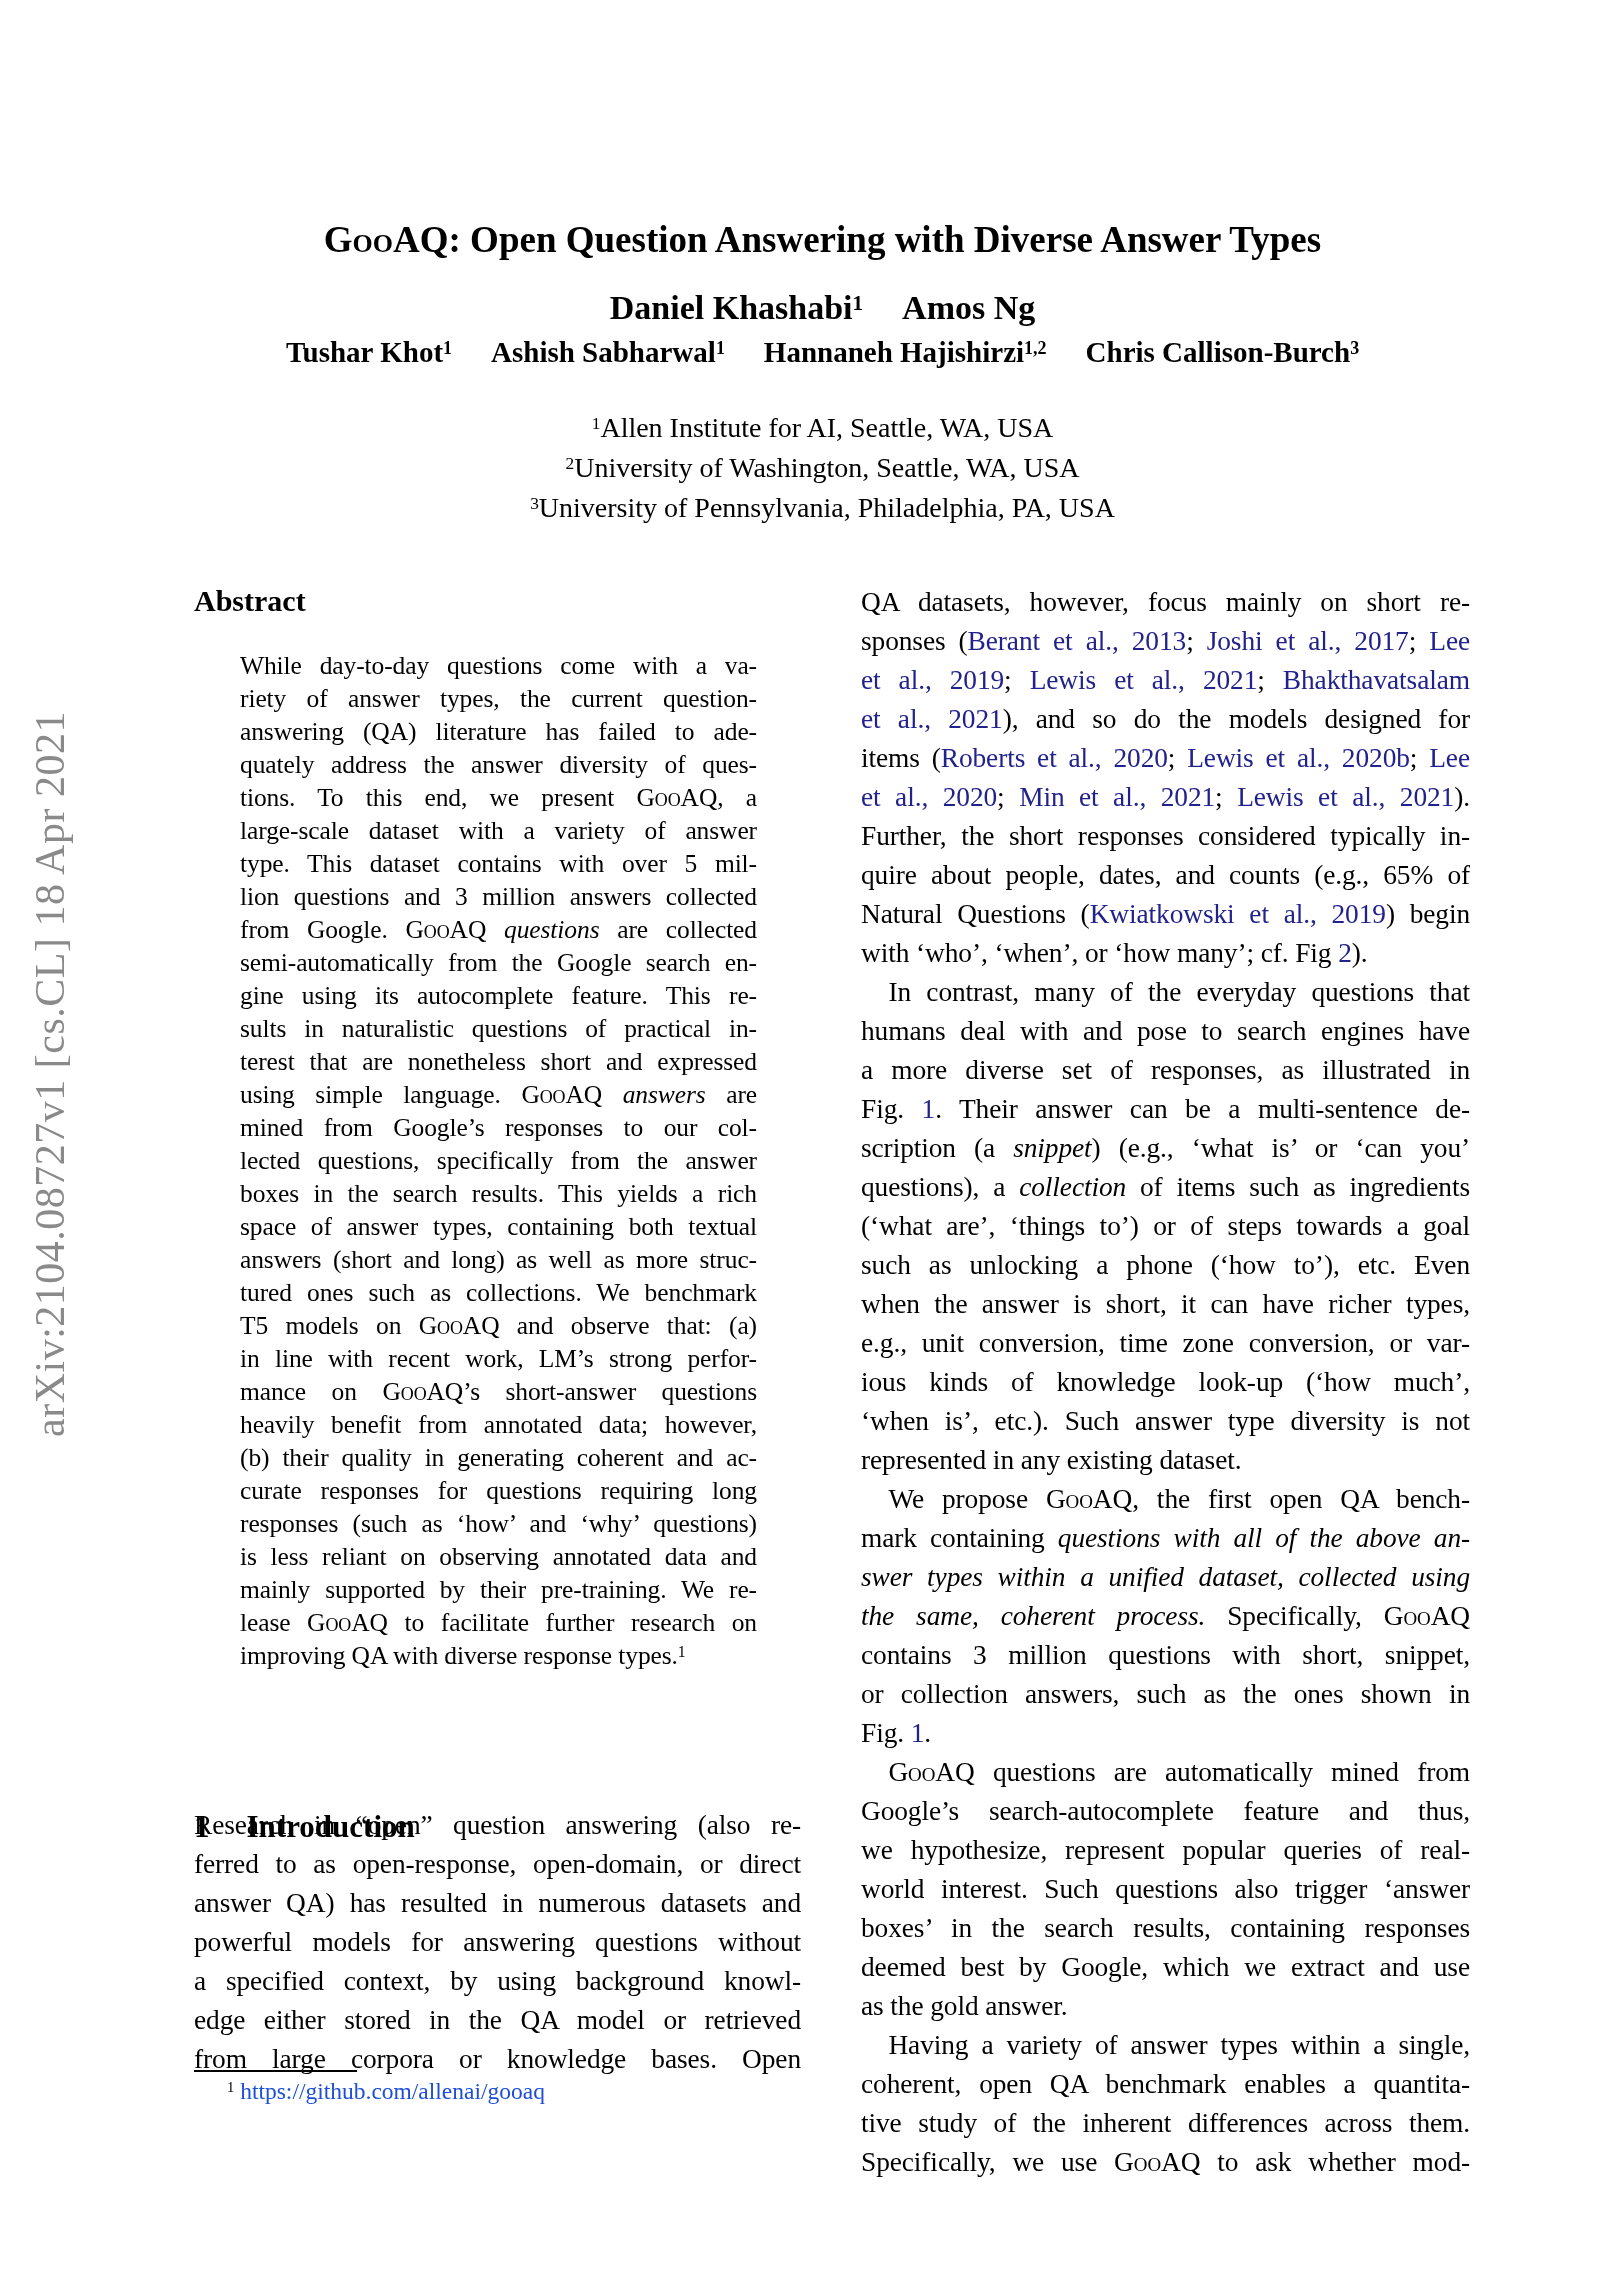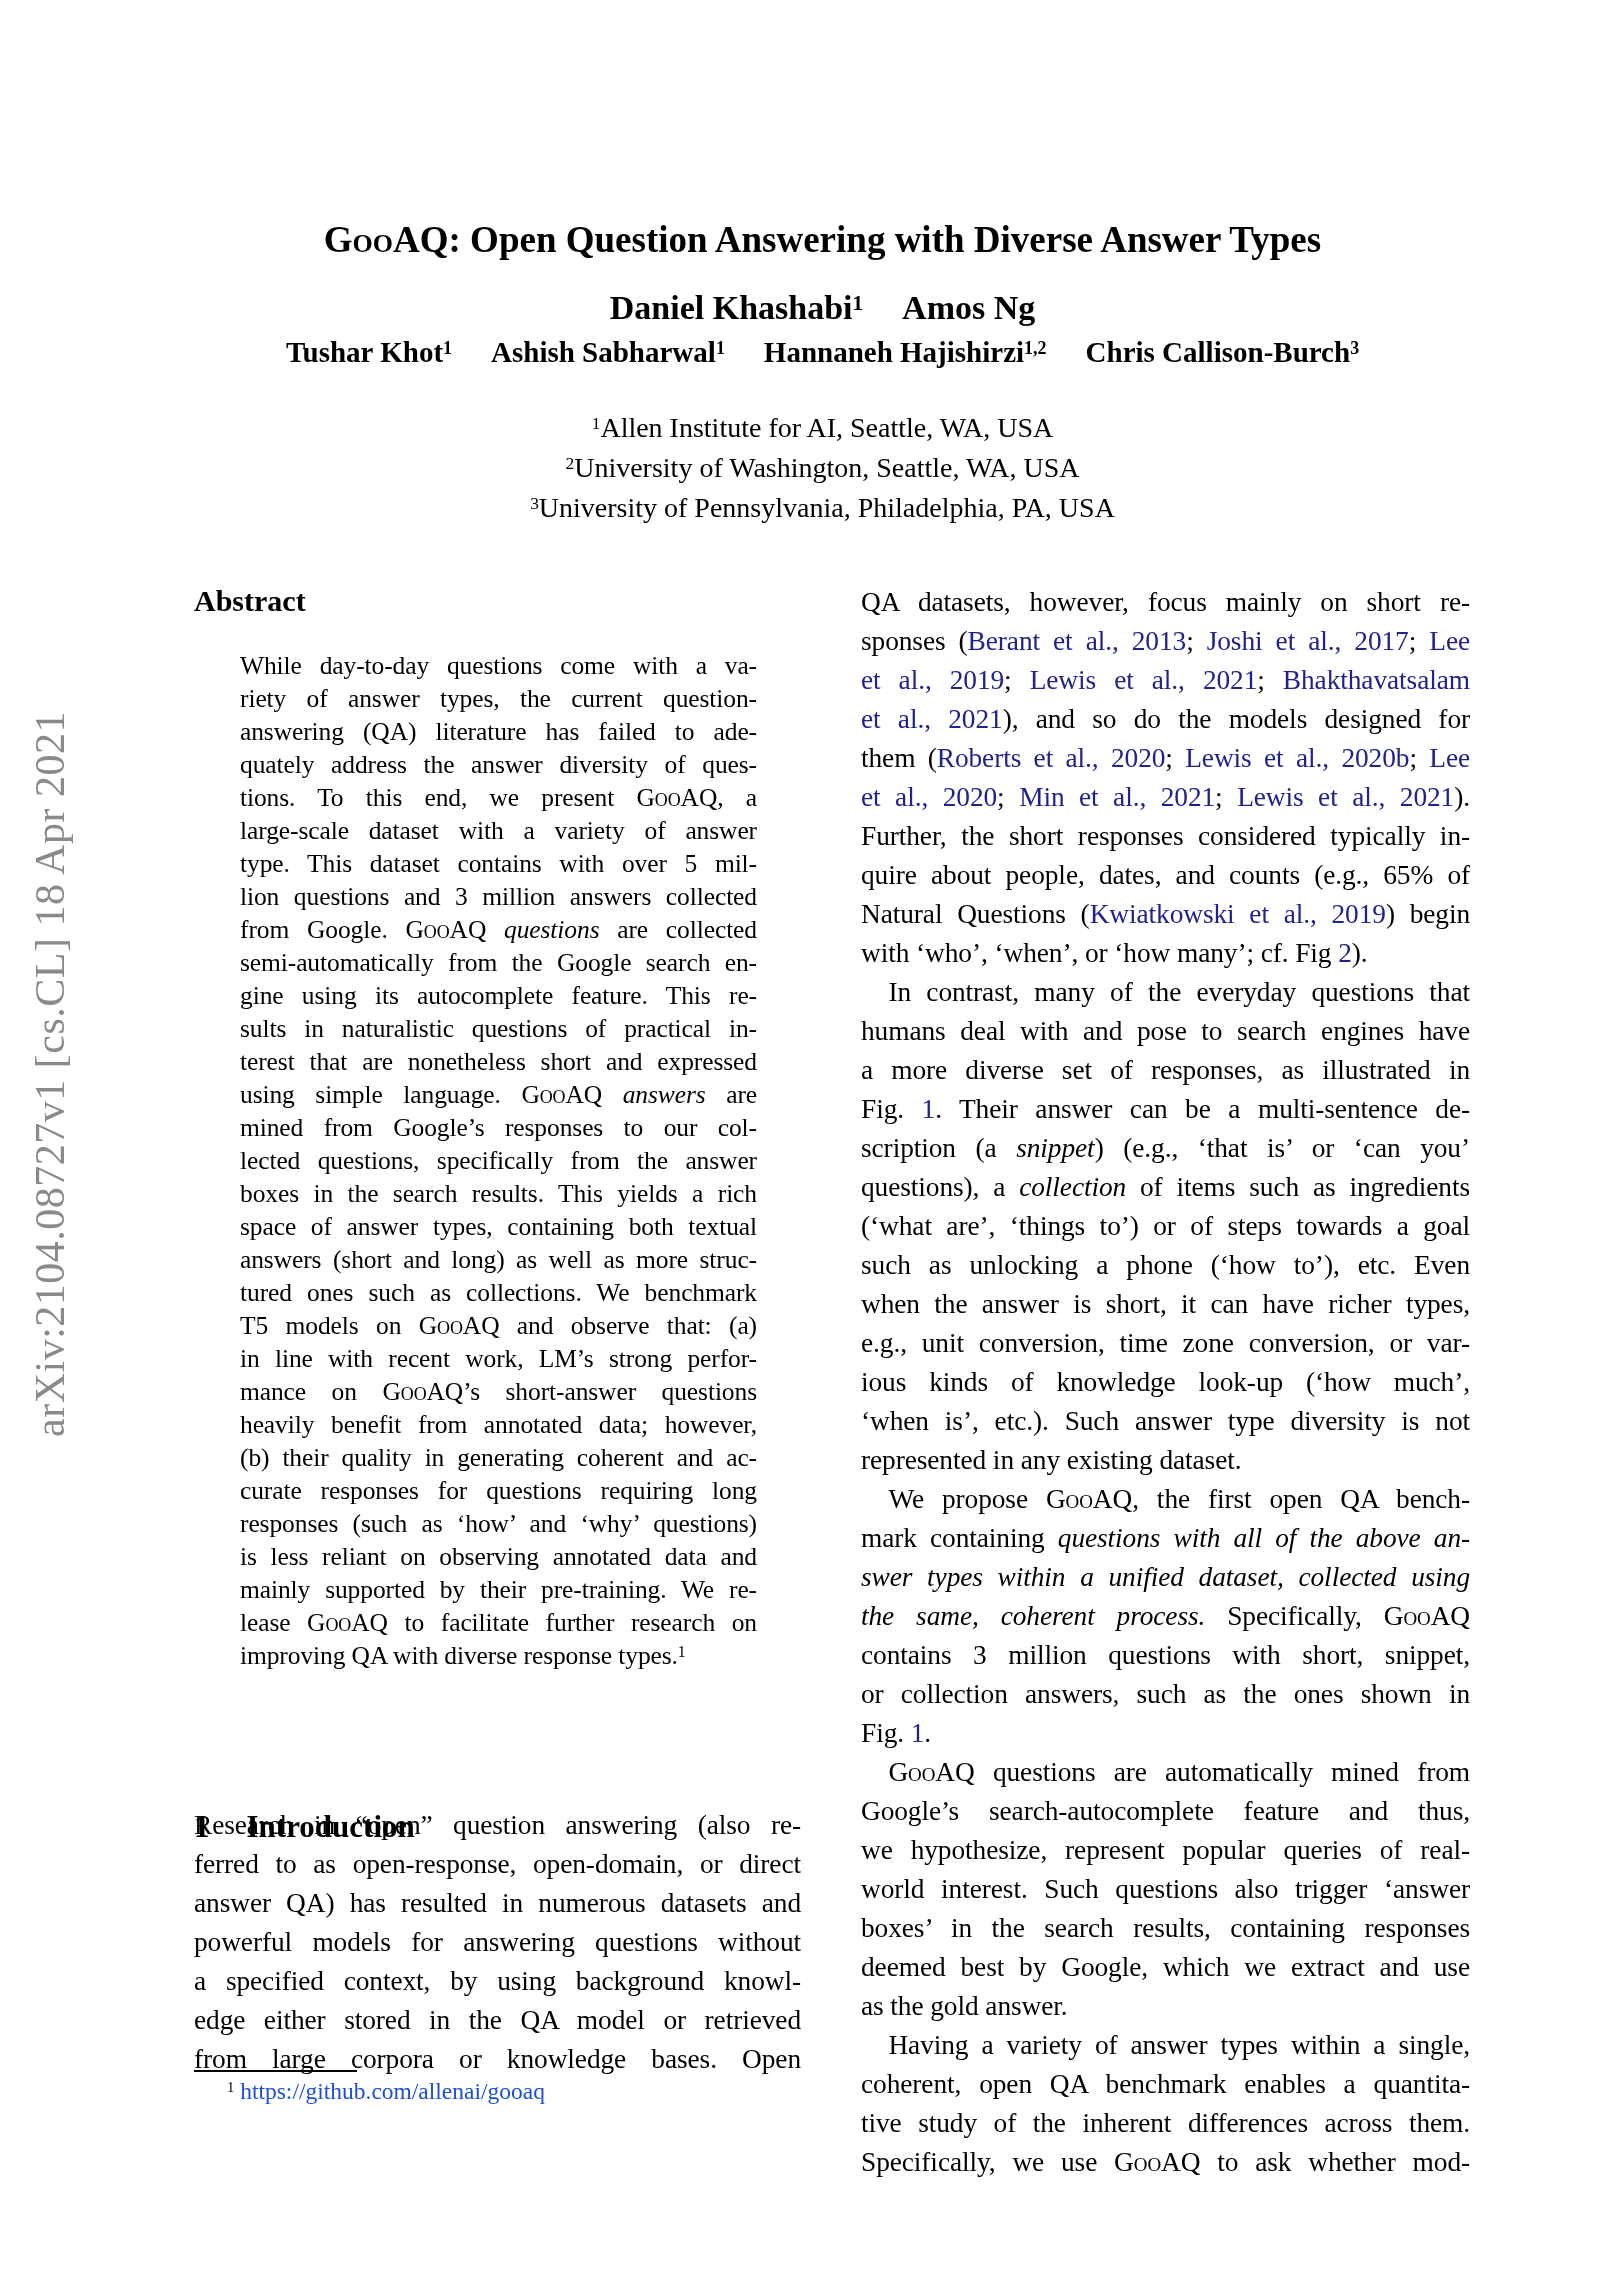--- a/index.html
+++ b/index.html
@@ -108,31 +108,31 @@
     </div>
 
   <div class="foot-rule"></div>
   <div class="footnote"><span class="seg-s">1</span><span> </span><span class="seg-u">https://github.com/allenai/gooaq</span></div>
 
   <div class="right-col col-body">
       <div class="line just"><span>QA datasets, however, focus mainly on short re-</span></div>
       <div class="line just"><span>sponses (</span><span class="seg-c">Berant et al., 2013</span><span>; </span><span class="seg-c">Joshi et al., 2017</span><span>; </span><span class="seg-c">Lee</span></div>
       <div class="line just"><span class="seg-c">et al., 2019</span><span>; </span><span class="seg-c">Lewis et al., 2021</span><span>; </span><span class="seg-c">Bhakthavatsalam</span></div>
       <div class="line just"><span class="seg-c">et al., 2021</span><span>), and so do the models designed for</span></div>
-      <div class="line just"><span>them (</span><span class="seg-c">Roberts et al., 2020</span><span>; </span><span class="seg-c">Lewis et al., 2020b</span><span>; </span><span class="seg-c">Lee</span></div>
+      <div class="line just"><span>items (</span><span class="seg-c">Roberts et al., 2020</span><span>; </span><span class="seg-c">Lewis et al., 2020b</span><span>; </span><span class="seg-c">Lee</span></div>
       <div class="line just"><span class="seg-c">et al., 2020</span><span>; </span><span class="seg-c">Min et al., 2021</span><span>; </span><span class="seg-c">Lewis et al., 2021</span><span>).</span></div>
       <div class="line just"><span>Further, the short responses considered typically in-</span></div>
       <div class="line just"><span>quire about people, dates, and counts (e.g., 65% of</span></div>
       <div class="line just"><span>Natural Questions (</span><span class="seg-c">Kwiatkowski et al., 2019</span><span>) begin</span></div>
       <div class="line"><span>with ‘who’, ‘when’, or ‘how many’; cf. Fig </span><span class="seg-c">2</span><span>).</span></div>
       <div class="line indent just"><span>In contrast, many of the everyday questions that</span></div>
       <div class="line just"><span>humans deal with and pose to search engines have</span></div>
       <div class="line just"><span>a more diverse set of responses, as illustrated in</span></div>
       <div class="line just"><span>Fig. </span><span class="seg-c">1</span><span>. Their answer can be a multi-sentence de-</span></div>
-      <div class="line just"><span>scription (a </span><span class="seg-i">snippet</span><span>) (e.g., ‘that is’ or ‘can you’</span></div>
+      <div class="line just"><span>scription (a </span><span class="seg-i">snippet</span><span>) (e.g., ‘what is’ or ‘can you’</span></div>
       <div class="line just"><span>questions), a </span><span class="seg-i">collection</span><span> of items such as ingredients</span></div>
       <div class="line just"><span>(‘what are’, ‘things to’) or of steps towards a goal</span></div>
       <div class="line just"><span>such as unlocking a phone (‘how to’), etc. Even</span></div>
       <div class="line just"><span>when the answer is short, it can have richer types,</span></div>
       <div class="line just"><span>e.g., unit conversion, time zone conversion, or var-</span></div>
       <div class="line just"><span>ious kinds of knowledge look-up (‘how much’,</span></div>
       <div class="line just"><span>‘when is’, etc.). Such answer type diversity is not</span></div>
       <div class="line"><span>represented in any existing dataset.</span></div>
       <div class="line indent just"><span>We propose </span><span class="seg-g">GooAQ</span><span>, the first open QA bench-</span></div>
       <div class="line just"><span>mark containing </span><span class="seg-i">questions with all of the above an-</span></div>

